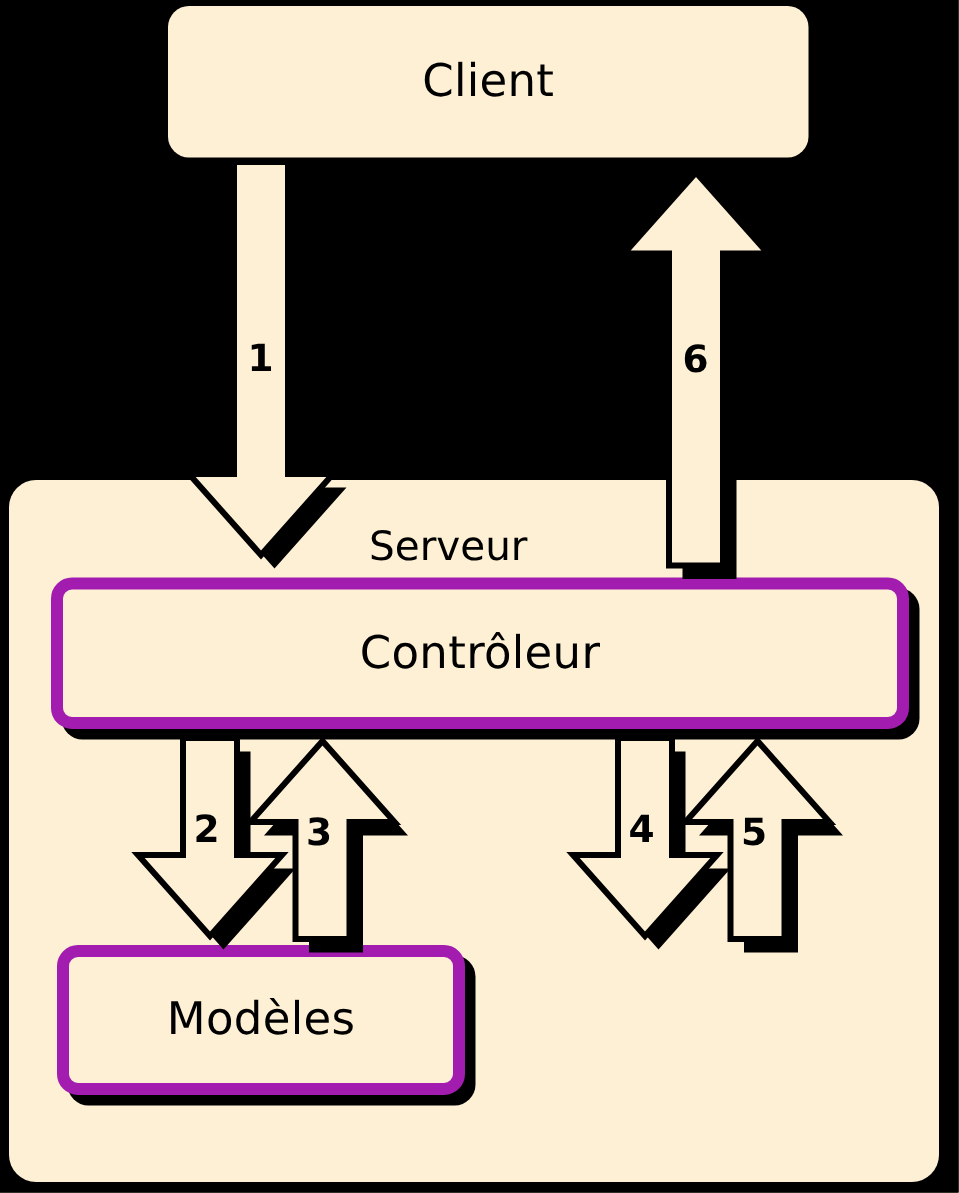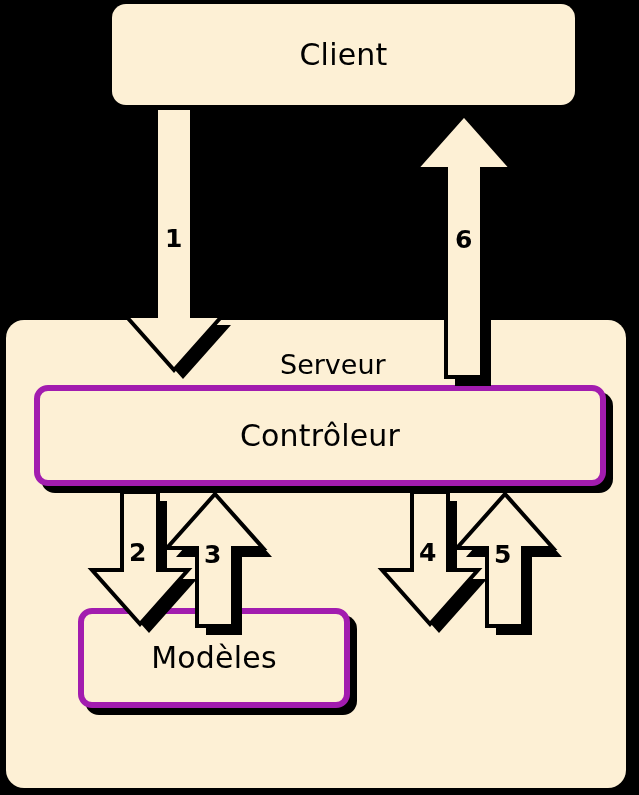--- a/index.html
+++ b/index.html
@@ -37,21 +37,21 @@
   
   .node.container {
     border: none;
     border-radius: 18px;
     display: block;
     box-shadow: 5px 6px 0 rgba(0,0,0,0.92);
   }
 
   
   .node.stroked {
-    border: 6px solid #a21caf;
+    border: 8px solid #a21caf;
     box-shadow: 7px 7px 0 #000000;
   }
 
   
   .server-title {
     position: absolute;
     color: #000000;
     font-size: 27px;
     line-height: 1;
     white-space: nowrap;
@@ -74,32 +74,32 @@
     white-space: nowrap;
     text-align: center;
   }
 </style>
 </head>
 <body>
 
 <div id="canvas">
 
   <div class="node container" style="left:6px; top:320px; width:620px; height:468px;">
-    <span class="server-title" style="left:274px; top:31px;text-align:center;">Serveur</span>
+    <span class="server-title" style="left:240px; top:31px;text-align:center;">Serveur</span>
   </div>
 
-  <div class="node" style="left:112px; top:4px; width:463px; height:101px; box-shadow:6px 7px 0 rgba(0,0,0,0.9);">
+  <div class="node" style="left:112px; top:4px; width:427px; height:101px; box-shadow:6px 7px 0 rgba(0,0,0,0.9);">
     <span class="node-label">Client</span>
   </div>
 
   <div class="node stroked" style="left:34px; top:385px; width:572px; height:101px;">
     <span class="node-label">Contrôleur</span>
   </div>
 
-  <div class="node stroked" style="left:38px; top:608px; width:272px; height:100px;margin-left:40px;">
+  <div class="node stroked" style="left:38px; top:630px; width:272px; height:100px;">
     <span class="node-label">Modèles</span>
   </div>
 
 
   <div class="arrow" style="left:134px; top:108px;">
     <svg width="110" height="278" viewBox="0 0 110 278">
       <g transform="translate(9,9)">
         <path d="M 22,0 L 58,0 L 58,208 L 88,208 L 40,262 L -8,208 L 22,208 Z" fill="#000000"></path>
       </g>
       <path d="M 22,0 L 58,0 L 58,208 L 88,208 L 40,262 L -8,208 L 22,208 Z" fill="#FDF0D5" stroke="#000000" stroke-width="4" stroke-linejoin="miter"></path>

